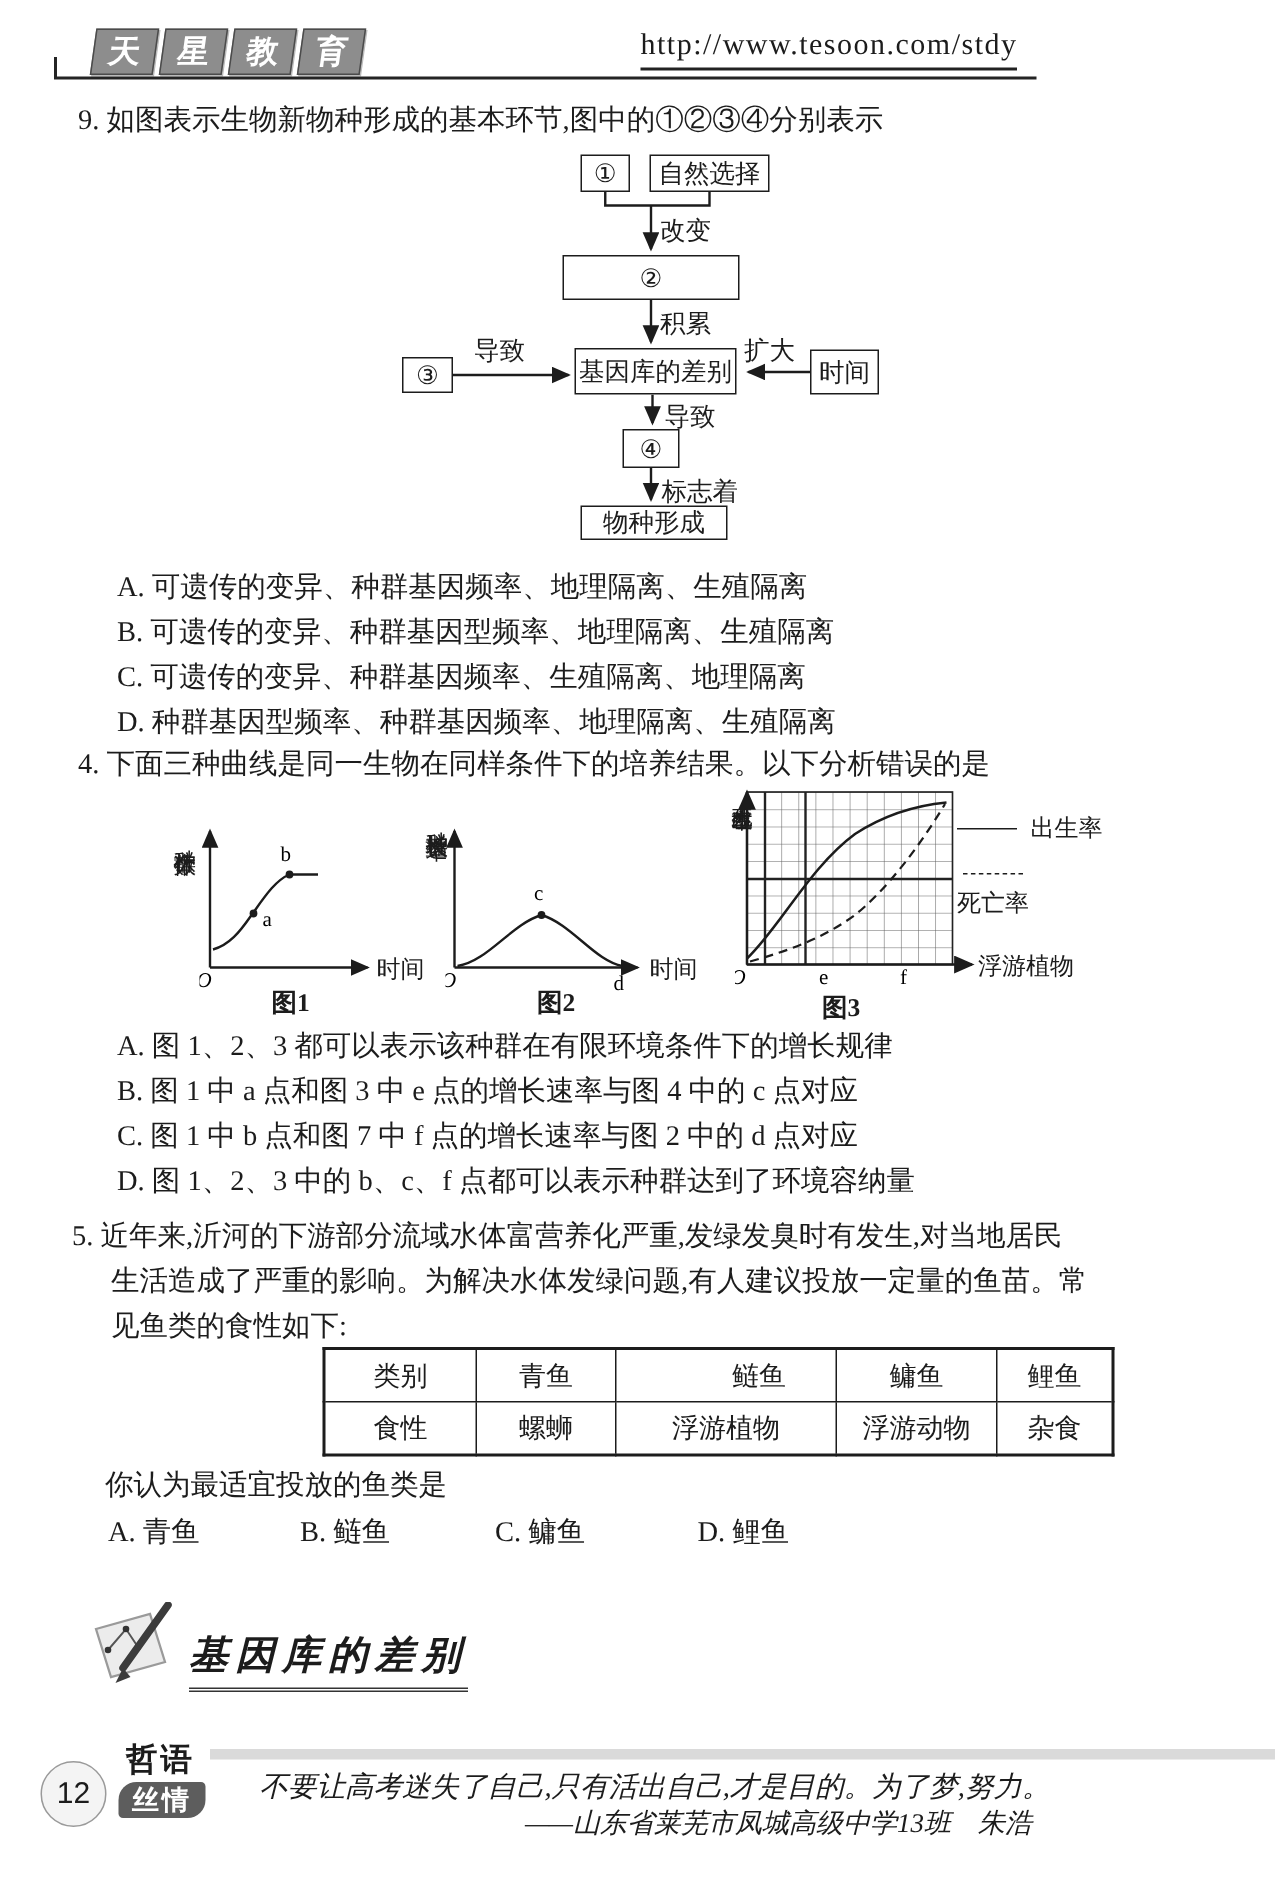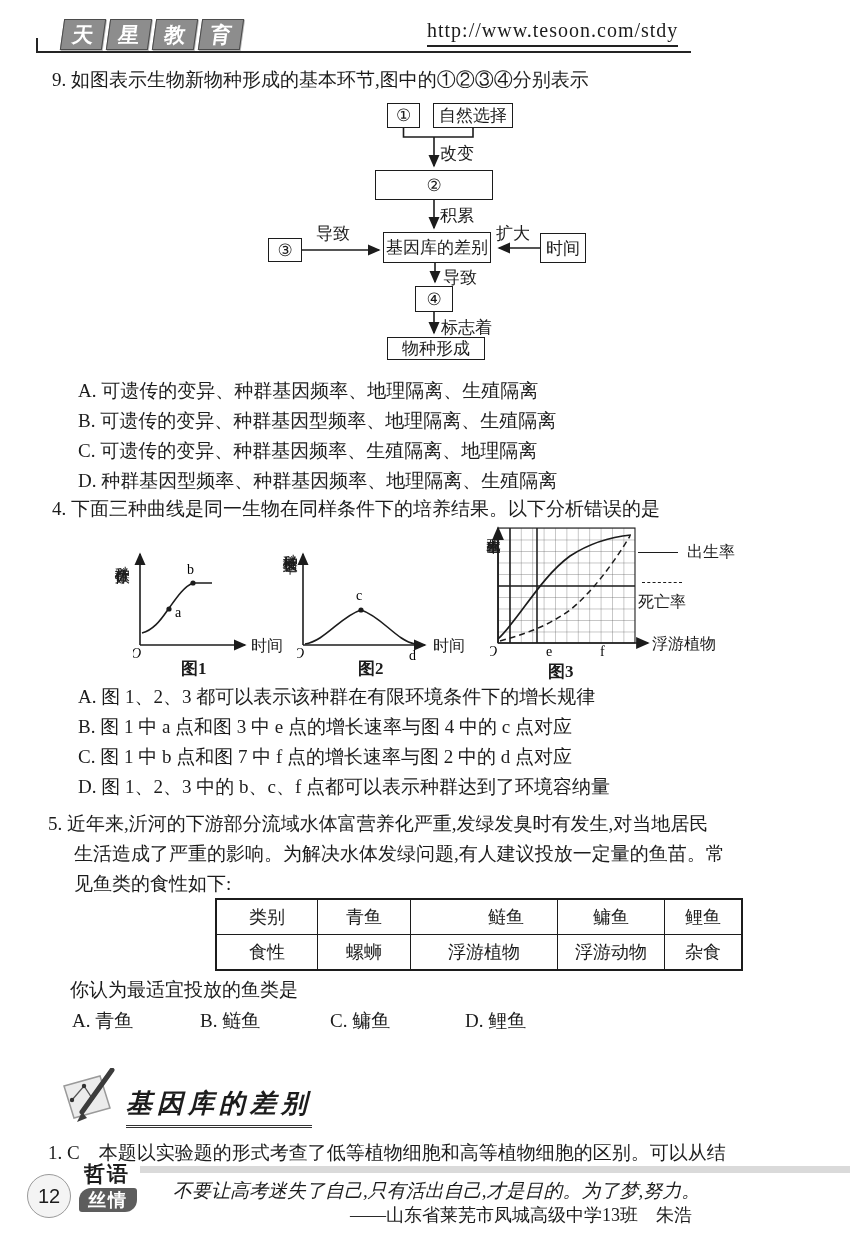--- a/index.html
+++ b/index.html
@@ -34,21 +34,21 @@
   .ans-title{font-style:italic;font-weight:bold;font-size:26px;letter-spacing:5px;
              border-bottom:3px double #333;padding-bottom:4px;white-space:nowrap;}
   
   .strip{background:#dadada;}
   .pageno{width:42px;height:42px;border:1.5px solid #9a9a9a;border-radius:50%;background:#f4f4f4;
           font:20px/42px "Liberation Sans",sans-serif;text-align:center;}
   .badge-top{font:bold 21px/22px "Liberation Sans",sans-serif;letter-spacing:2px;}
   .badge-bot{width:58px;height:24px;background:#5d5d5d;color:#fff;border-radius:12px 3px 12px 3px;
              font:bold 18px/24px "Liberation Sans",sans-serif;text-align:center;letter-spacing:2px;}
   .motto{font-style:italic;font-size:19px;white-space:nowrap;}
-  .attrib{font-size:18px;white-space:nowrap;}
+  .attrib{font-style:italic;font-size:18px;white-space:nowrap;}
 </style>
 </head>
 <body>
 
 <div class="page">
 
   <div class="abs" style="left:62px;top:19px;">
     <span class="tile">天</span><span class="tile">星</span><span class="tile">教</span><span class="tile">育</span>
   </div>
   <div class="abs url" style="left:427px;top:17px;">http://www.tesoon.com/stdy</div>
@@ -205,21 +205,20 @@
   <svg class="abs" style="left:58px;top:1068px;" width="62" height="58">
     <path d="M6,18 L42,8 L52,40 L16,50 Z" fill="#ececec" stroke="#9a9a9a" stroke-width="1.5"></path>
     <path d="M14,32 L26,18 L34,30 L44,16" fill="none" stroke="#555" stroke-width="1.3"></path>
     <circle cx="14" cy="32" r="2.2" fill="#333"></circle>
     <circle cx="26" cy="18" r="2.2" fill="#333"></circle>
     <circle cx="34" cy="30" r="2.2" fill="#333"></circle>
     <path d="M54,2 L24,44" stroke="#3c3c3c" stroke-width="5" stroke-linecap="round"></path>
     <path d="M24,44 l-5,10 l10,-4 z" fill="#3c3c3c"></path>
   </svg>
   <div class="abs ans-title" style="left:126px;top:1086px;">基因库的差别</div>
-  <div class="abs stem" style="left:48px;top:1140px;">1. C　本题以实验题的形式考查了低等植物细胞和高等植物细胞的区别。可以从结</div>
 
   <div class="abs strip" style="left:140px;top:1166px;width:710px;height:7px;"></div>
   <div class="abs pageno" style="left:27px;top:1174px;">12</div>
   <div class="abs badge-top" style="left:84px;top:1163px;">哲语</div>
   <div class="abs badge-bot" style="left:79px;top:1188px;">丝情</div>
   <div class="abs motto" style="left:173px;top:1178px;">不要让高考迷失了自己,只有活出自己,才是目的。为了梦,努力。</div>
   <div class="abs attrib" style="left:350px;top:1203px;">——山东省莱芜市凤城高级中学13班　朱浩</div>
 
 </div>
 

